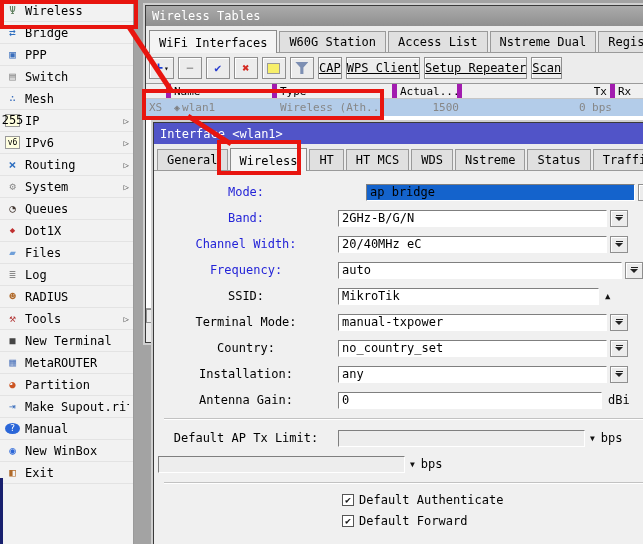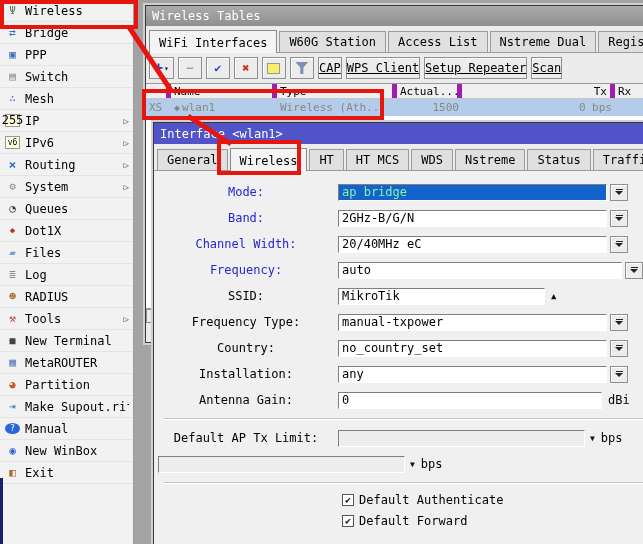--- a/index.html
+++ b/index.html
@@ -111,25 +111,25 @@
   .dlg-body { flex:1; background:#f0f0f0; padding-top:8px; overflow:hidden; }
 
   .frow { height:26px; display:flex; align-items:center; padding-left:4px; }
   .flabel { width:176px; min-width:176px; text-align:center; margin-right:4px; white-space:nowrap; }
   .flabel.blue { color:#2424d8; }
   .field {
     height:17px; background:#fff; padding:0 3px; line-height:15px;
     border:1px solid; border-color:#7f7f7f #fff #fff #7f7f7f;
     white-space:nowrap; overflow:hidden;
   }
-  .field.selected { background:#1463cc; color:#86efac; }
+  .field.selected { background:#1463cc; color:#000000;margin-left:28px; }
   .field.disabled { background:#ededed; }
   .w-combo { width:269px; }
   .w-freq  { width:284px; }
-  .w-ssid  { width:207px; }
+  .w-ssid  { width:261px; }
   .w-ant   { width:264px; }
   .w-lim   { width:247px; }
   .combo-btn {
     width:18px; height:17px; margin-left:3px; background:#ececec;
     border:1px solid #8f8f8f; box-shadow:inset 1px 1px 0 #fff;
     display:inline-flex; flex-direction:column; align-items:center; justify-content:center;
     cursor:pointer; gap:1px; padding:0;
   }
   .dd-bar { width:7px; height:1px; background:#222; }
   .dd-tri { width:0; height:0; border-left:4px solid transparent; border-right:4px solid transparent; border-top:4px solid #222; }
@@ -447,21 +447,21 @@
       <span class="unit">MHz</span>
     </div>
 
     <div class="frow">
       <label class="flabel">SSID:</label>
       <div class="field w-ssid">MikroTik</div>
       <span class="up-arrow">▲</span>
     </div>
 
     <div class="frow">
-      <label class="flabel">Frequency Type:</label>
+      <label class="flabel">Terminal Mode:</label>
       <div class="field w-combo">manual-txpower</div>
       <button class="combo-btn">
           <span class="dd-bar"></span>
           <span class="dd-tri"></span>
         </button>
     </div>
 
     <div class="frow">
       <label class="flabel">Country:</label>
       <div class="field w-combo">no_country_set</div>

